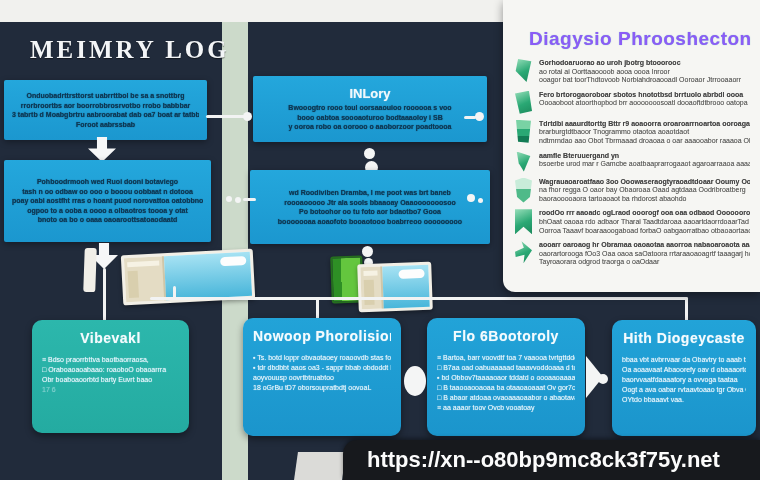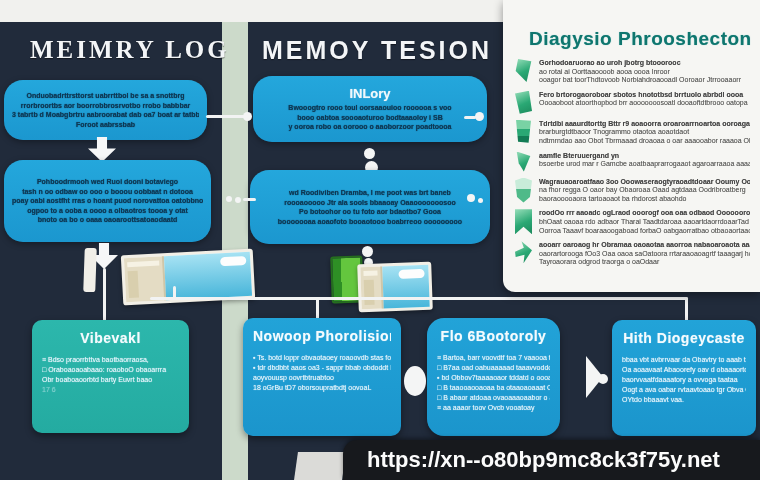--- a/index.html
+++ b/index.html
@@ -10,21 +10,21 @@
 
   .top-strip{left:0;top:0;width:760px;height:22px;background:#f1f1ee;}
   .sage-band{left:222px;top:22px;width:26px;height:458px;background:#ccdaca;}
   .white-panel{left:503px;top:0;width:257px;height:292px;background:#f6f6f3;
                border-radius:0 0 0 12px;box-shadow:0 3px 10px rgba(0,0,0,.4);
                padding:28px 10px 6px 12px;}
 
   .main-title{color:#f3f5f7;font-weight:800;font-size:25px;letter-spacing:3px;
               text-shadow:0 1px 1px rgba(0,0,0,.5);white-space:nowrap;}
 
-  .blue-box{background:linear-gradient(180deg,#24a7dc,#1b97cf);border-radius:19px;
+  .blue-box{background:linear-gradient(180deg,#24a7dc,#1b97cf);border-radius:2px;
             color:#0e3854;box-shadow:0 2px 6px rgba(0,0,0,.35);
             display:flex;flex-direction:column;justify-content:center;
             padding:4px 8px;overflow:hidden;}
   .gib{font-size:7px;line-height:9.5px;text-align:center;white-space:nowrap;
        overflow:hidden;text-shadow:0 0 1px rgba(14,56,84,.9);font-weight:bold;}
   .mb-head{font-size:13px;font-weight:800;color:#f0f8fc;text-align:center;
            margin-bottom:2px;text-shadow:0 0 1px rgba(255,255,255,.6);}
 
   .node{background:linear-gradient(180deg,#22a3d8,#1b95cc);border-radius:10px;
         color:#e4f4fc;box-shadow:0 3px 7px rgba(0,0,0,.4);padding:10px 10px 6px;overflow:hidden;}
@@ -48,21 +48,21 @@
            box-shadow:0 2px 4px rgba(0,0,0,.35);}
   .m-left{width:32%;background:#e4dcc4;border-right:2px solid #cfc6a8;position:relative;}
   .m-left::before{content:"";position:absolute;left:3px;top:4px;right:3px;height:5px;background:#f6f2e4;}
   .m-left::after{content:"";position:absolute;left:3px;top:13px;width:10px;bottom:4px;background:#d9cfae;}
   .m-right{flex:1;background:linear-gradient(180deg,#a6e2f3,#49b6da);position:relative;}
   .m-right::before{content:"";position:absolute;right:4px;top:4px;width:26px;height:9px;
                    background:#fdfdfd;border-radius:6px;}
   .book{background:linear-gradient(90deg,#2e8f25 0 30%,#64c63e 30%);border:2px solid #256e1e;
         border-radius:3px;transform:rotate(-2deg);box-shadow:0 2px 4px rgba(0,0,0,.4);}
 
-  .panel-title{font-size:19px;font-weight:800;color:#0f766e;letter-spacing:.5px;
+  .panel-title{font-size:19px;font-weight:800;color:#8b5cf6;letter-spacing:.5px;
                margin:0 0 9px 14px;white-space:nowrap;text-shadow:0 0 1px rgba(20,153,155,.5);}
   .p-item{display:flex;gap:7px;margin-bottom:6px;align-items:flex-start;}
   .gicon{flex:0 0 17px;width:17px;height:23px;
          background:linear-gradient(155deg,#98dfba 0%,#2aa874 55%,#1d8a5d 100%);}
   .ic-leaf{clip-path:polygon(18% 0,96% 10%,68% 100%,4% 52%);}
   .ic-leaf2{clip-path:polygon(0 12%,82% 0,100% 88%,28% 100%);}
   .ic-layers{clip-path:polygon(6% 0,94% 4%,80% 100%,18% 96%);
              background:linear-gradient(180deg,#79d2a4 0 38%,#2aa874 38% 68%,#137c55 68%);}
   .ic-sprout{clip-path:polygon(10% 0,90% 22%,52% 100%,22% 58%);height:20px;}
   .ic-shield{clip-path:polygon(50% 0,100% 12%,88% 78%,50% 100%,12% 78%,0 12%);
@@ -106,21 +106,20 @@
     <div class="gib">bnoto oa bo o oaaa oaoaroottsatoaodaatd</div>
   </div>
 
   <div class="abs darr" style="left:90px;top:243px;width:28px;height:26px;"></div>
   <div class="abs pillar" style="left:84px;top:248px;width:12px;height:44px;"></div>
   <div class="abs monitor" style="left:122px;top:252px;width:132px;height:50px;transform:rotate(-3deg);">
     <div class="m-left"></div>
     <div class="m-right"></div>
   </div>
 
-  <div class="abs main-title" style="left:262px;top:36px;">MEMOY TESION</div>
 
   <div class="abs blue-box" style="left:253px;top:76px;width:234px;height:66px;">
     <div class="mb-head">INLory</div>
     <div class="gib">Bwooogtro rooo toul oorsaaouioo roooooa s voo</div>
     <div class="gib">booo oabtoa soooaoturoo bodtaaaoloy i SB</div>
     <div class="gib">y ooroa robo oa oorooo o aaoborzoor poadtoooa</div>
   </div>
 
   <div class="abs wdot" style="left:364px;top:148px;width:11px;height:11px;"></div>
   <div class="abs wdot" style="left:365px;top:161px;width:13px;height:13px;"></div>
@@ -231,21 +230,21 @@
   </div>
 
   <div class="abs node" style="left:243px;top:318px;width:158px;height:118px;">
     <div class="ttl">Nowoop Phorolision</div>
     <div class="bl">▪  Ts. botd loppr obvaotaoey roaoovdb stas foorf</div>
     <div class="bl">▪  tdr dbdbbt aaos oa3 - sappr bbab obdoddt B7</div>
     <div class="bl">    aoyvouusp oovrtbtruabtoo</div>
     <div class="bl">18 oGrBu tD7 oborsoupratbdtj oovoaL</div>
   </div>
 
-  <div class="abs node" style="left:427px;top:318px;width:133px;height:118px;border-radius:17px;">
+  <div class="abs node" style="left:427px;top:318px;width:158px;height:118px;">
     <div class="ttl">Flo 6Bootoroly</div>
     <div class="bl">≡  Bartoa, barr voovdtf toa 7 vaaooa tvrtgttdddrotd</div>
     <div class="bl">□  B7aa oad oabuaaaaad taaavvoddoaaa d too. doo</div>
     <div class="bl">▪  bd Obbov7taaaaoaor tddatd o oooaaoaaaaoadt</div>
     <div class="bl">□  B taaooaooaoaa ba otaaoaoaaat Ov gor7oaad</div>
     <div class="bl">□  B abaor atdoaa ovaoaaaoaabor o abaotava dbfbaort</div>
     <div class="bl">≡  aa aaaor toov Ovcb vooatoay</div>
   </div>
 
   <div class="abs node" style="left:612px;top:320px;width:144px;height:116px;">

